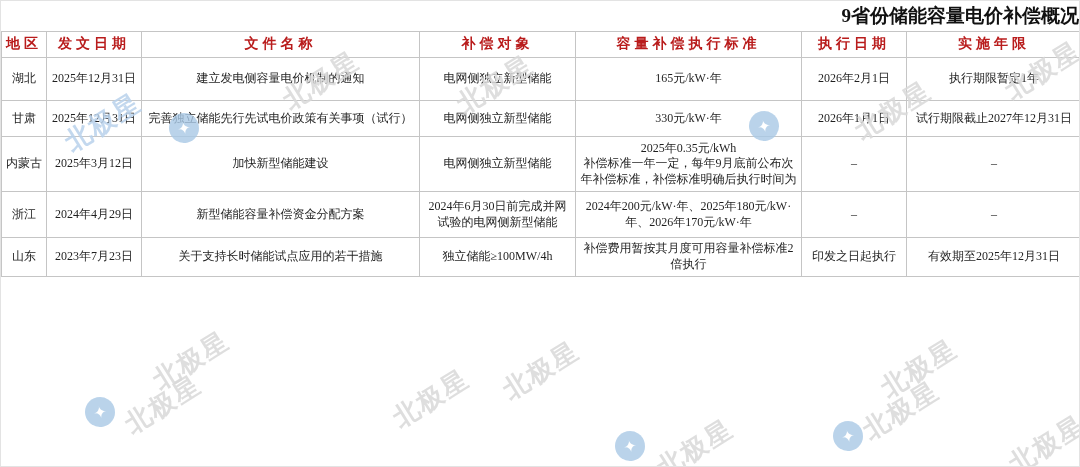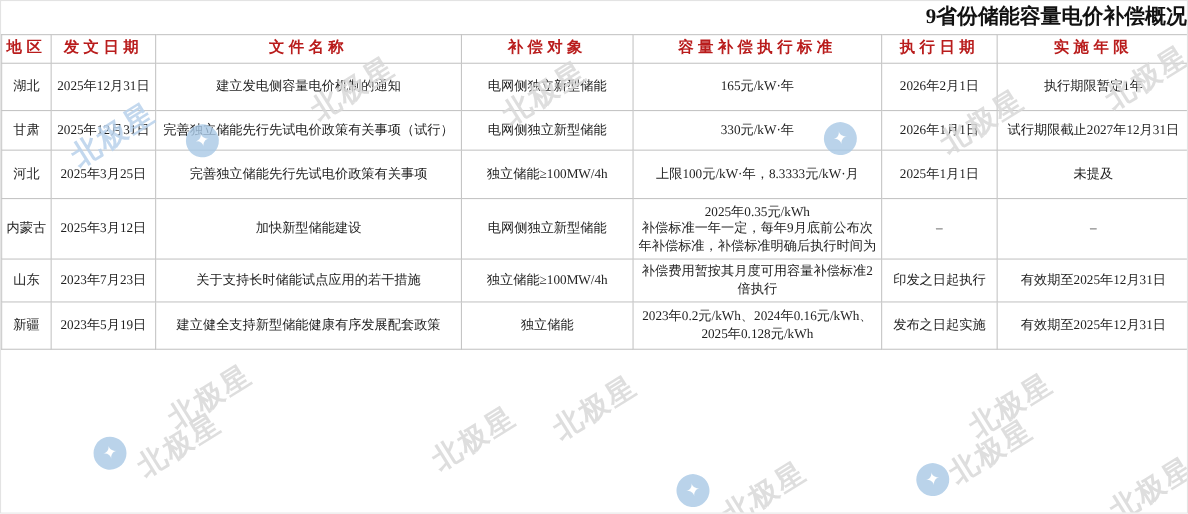--- a/index.html
+++ b/index.html
@@ -95,56 +95,46 @@
       </tr>
       <tr class="r2">
         <td>甘肃</td>
         <td>2025年12月31日</td>
         <td>完善独立储能先行先试电价政策有关事项（试行）</td>
         <td>电网侧独立新型储能</td>
         <td>330元/kW·年</td>
         <td>2026年1月1日</td>
         <td>试行期限截止2027年12月31日</td>
       </tr>
-      <tr class="r4">
-        <td>河北</td>
-        <td>2025年3月25日</td>
-        <td>完善独立储能先行先试电价政策有关事项</td>
-        <td>独立储能≥100MW/4h</td>
-        <td>上限100元/kW·年，8.3333元/kW·月</td>
-        <td>2025年1月1日</td>
-        <td>未提及</td>
-      </tr>
       <tr class="r5">
         <td>内蒙古</td>
         <td>2025年3月12日</td>
         <td>加快新型储能建设</td>
         <td>电网侧独立新型储能</td>
         <td>2025年0.35元/kWh
 补偿标准一年一定，每年9月底前公布次年补偿标准，补偿标准明确后执行时间为</td>
         <td>–</td>
         <td>–</td>
       </tr>
+      <tr class="r7">
+        <td>浙江</td>
+        <td>2024年4月29日</td>
+        <td>新型储能容量补偿资金分配方案</td>
+        <td>2024年6月30日前完成并网试验的电网侧新型储能</td>
+        <td>2024年200元/kW·年、2025年180元/kW·年、2026年170元/kW·年</td>
+        <td>–</td>
+        <td>–</td>
+      </tr>
       <tr class="r8">
         <td>山东</td>
         <td>2023年7月23日</td>
         <td>关于支持长时储能试点应用的若干措施</td>
         <td>独立储能≥100MW/4h</td>
         <td>补偿费用暂按其月度可用容量补偿标准2倍执行</td>
         <td>印发之日起执行</td>
-        <td>有效期至2025年12月31日</td>
-      </tr>
-      <tr class="r9">
-        <td>新疆</td>
-        <td>2023年5月19日</td>
-        <td>建立健全支持新型储能健康有序发展配套政策</td>
-        <td>独立储能</td>
-        <td>2023年0.2元/kWh、2024年0.16元/kWh、
-2025年0.128元/kWh</td>
-        <td>发布之日起实施</td>
         <td>有效期至2025年12月31日</td>
       </tr>
     </tbody>
   </table>
 
   <span class="wm wm-text" style="left:278px;top:62px">北极星</span>
   <span class="wm wm-text" style="left:452px;top:66px">北极星</span>
   <span class="wm wm-text" style="left:1000px;top:52px">北极星</span>
   <span class="wm wm-text" style="left:850px;top:92px">北极星</span>
   <span class="wm wm-text blue" style="left:60px;top:104px">北极星</span>

